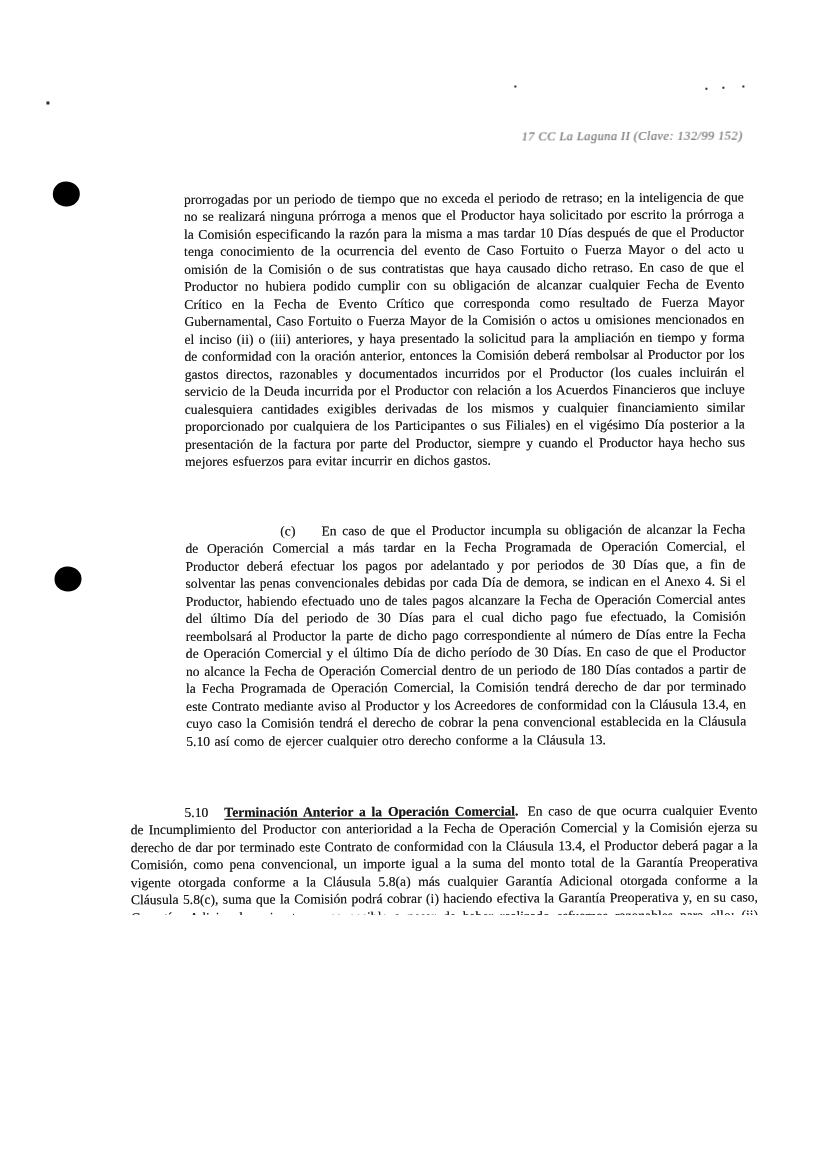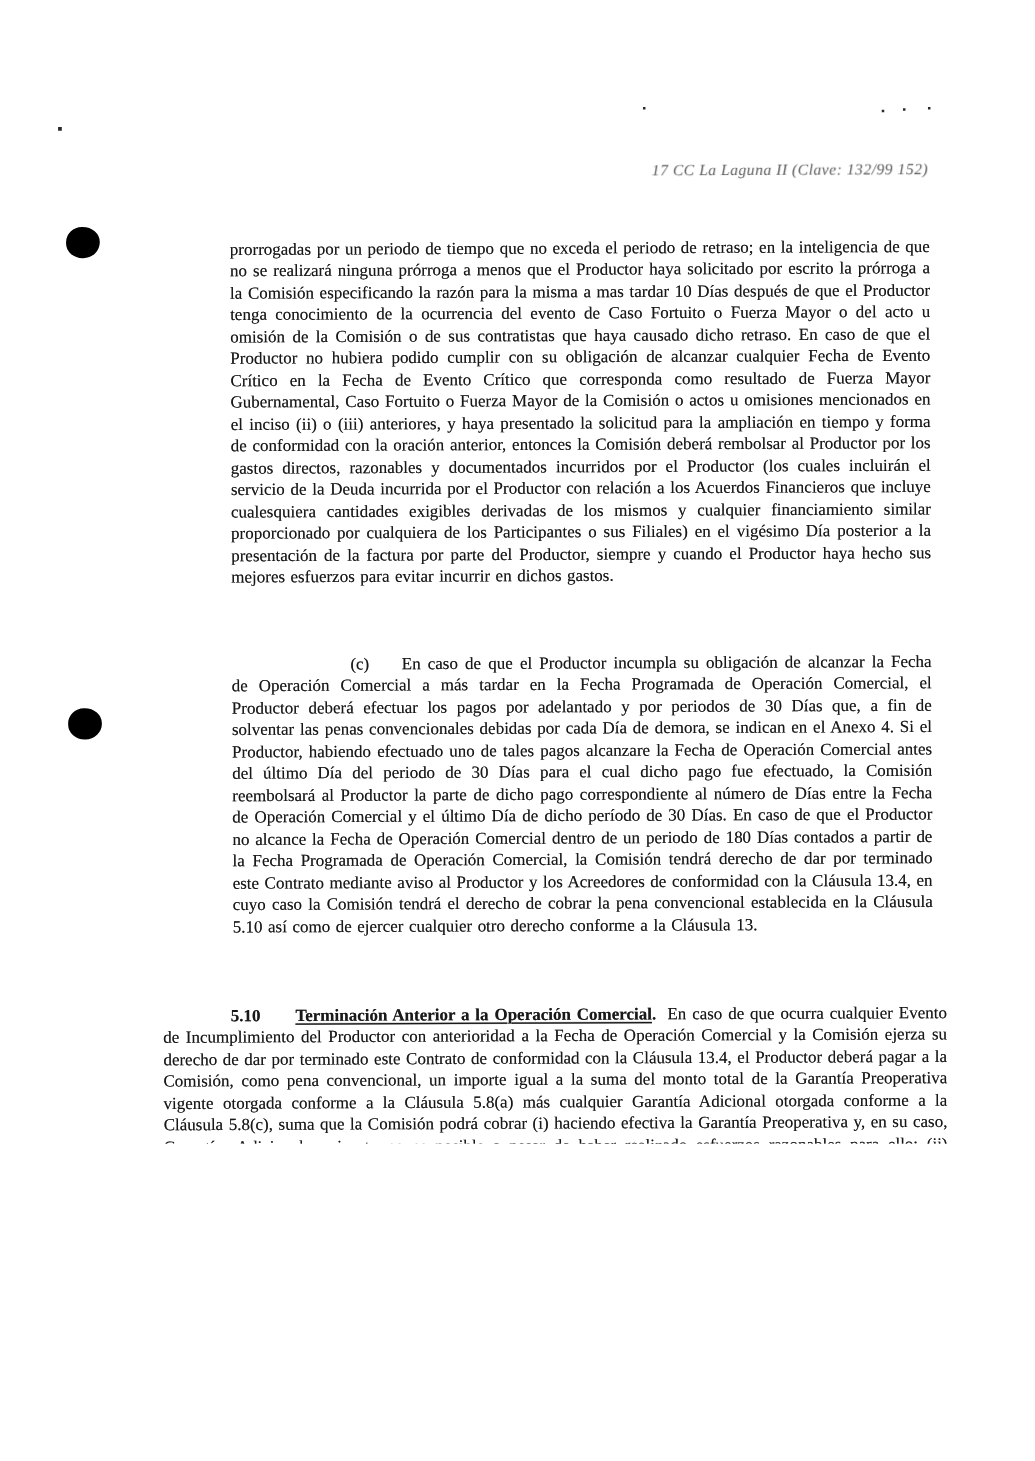--- a/index.html
+++ b/index.html
@@ -36,21 +36,21 @@
     font-size: 13.6px;
     line-height: 17.5px;
     color: #191919;
     text-shadow: 0 0 0.5px rgba(25,25,25,0.65);
     word-spacing: 1px;
   }
   .para-continuation { top: 176px; left: 185px; width: 560px; }
   .para-clause-c     { top: 508px; left: 185px; width: 560px; text-indent: 95px; }
   .para-section      { top: 789px; left: 129px; width: 627px; text-indent: 54px; }
   .clause-marker { margin-right: 26px; }
-  .section-number { font-weight: bold; margin-right: 28px; }
+  .section-number { font-weight: normal; margin-right: 16px; }
   .section-title {
     font-weight: bold;
     text-decoration: underline;
     text-decoration-thickness: 1.2px;
     text-underline-offset: 2px;
   }
   .section-sep { font-weight: bold; margin-right: 9px; }
   .footer-ref {
     position: absolute;
     top: 1012px;

